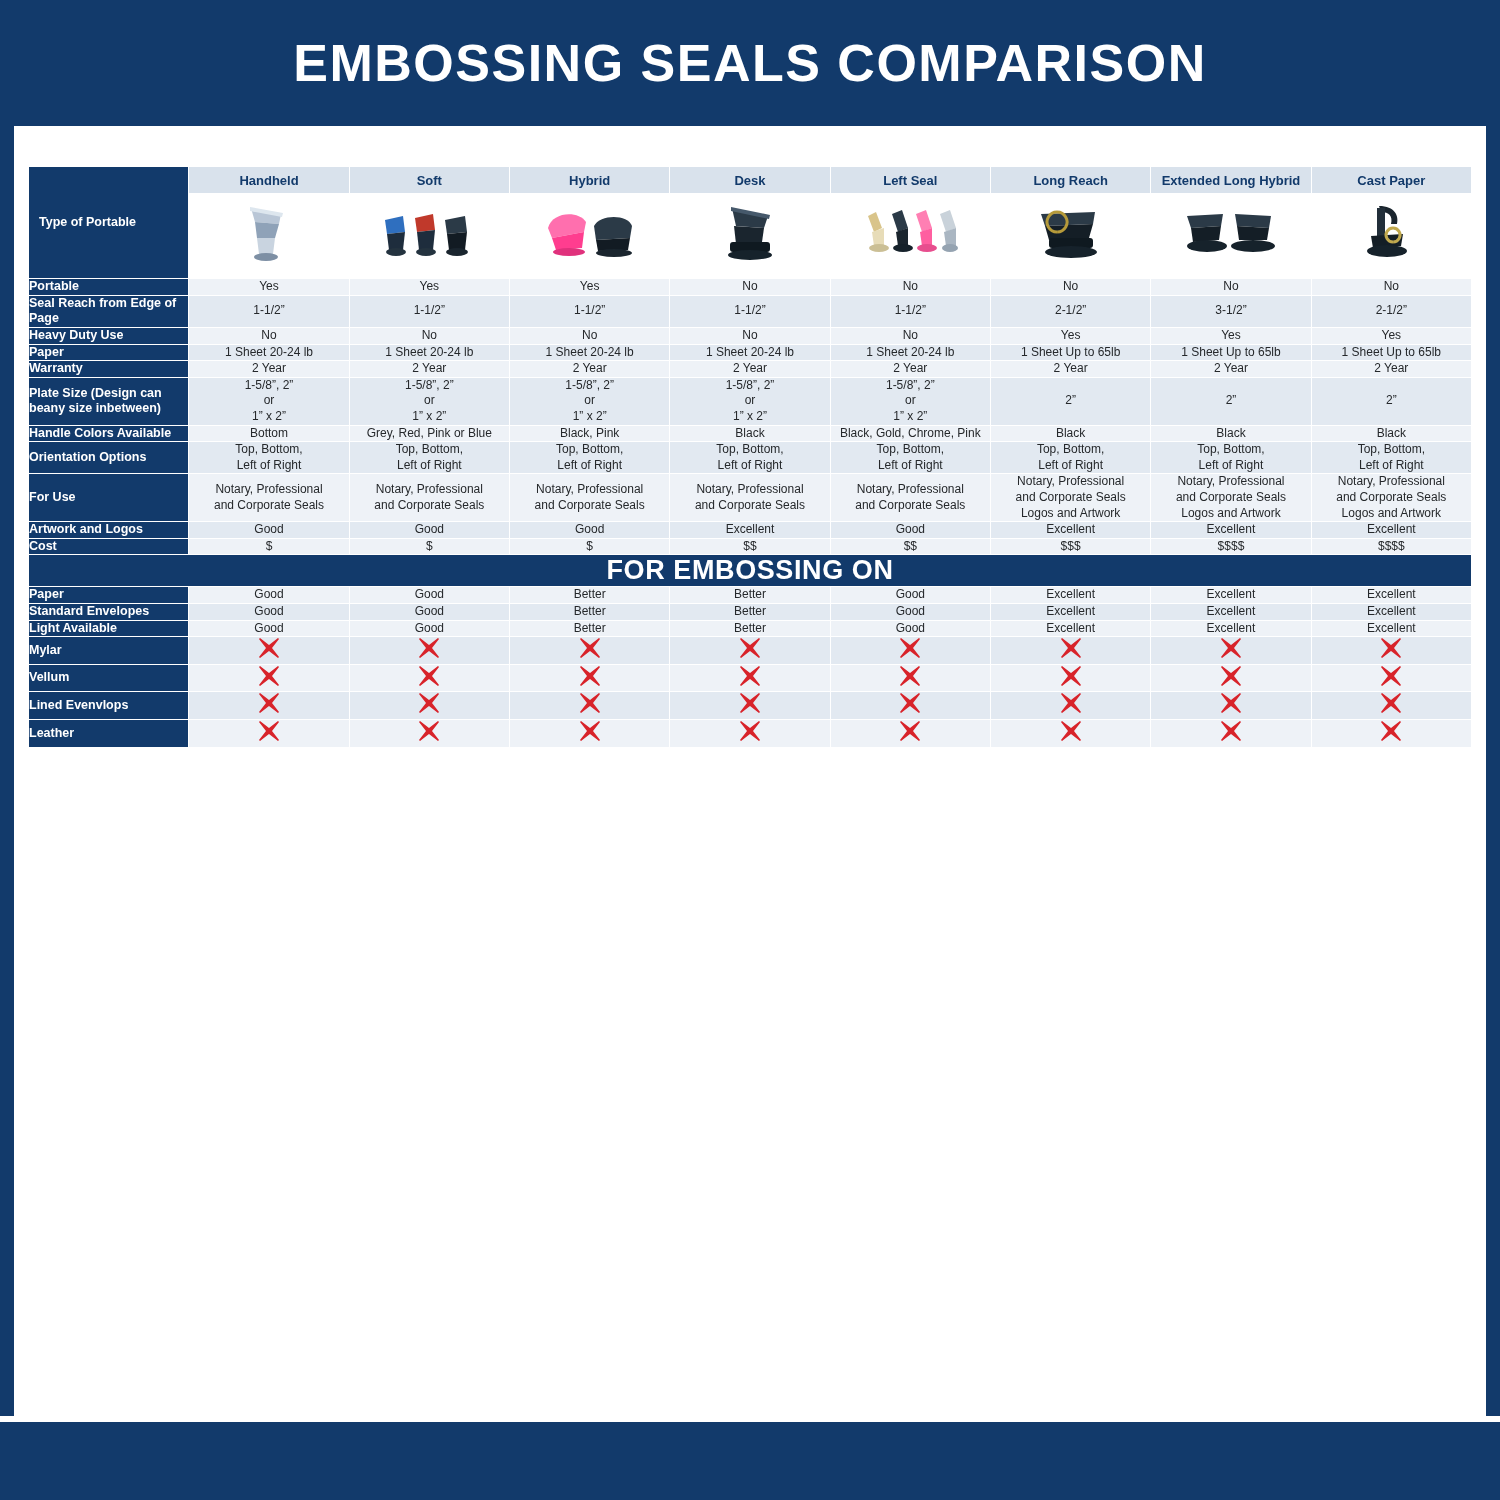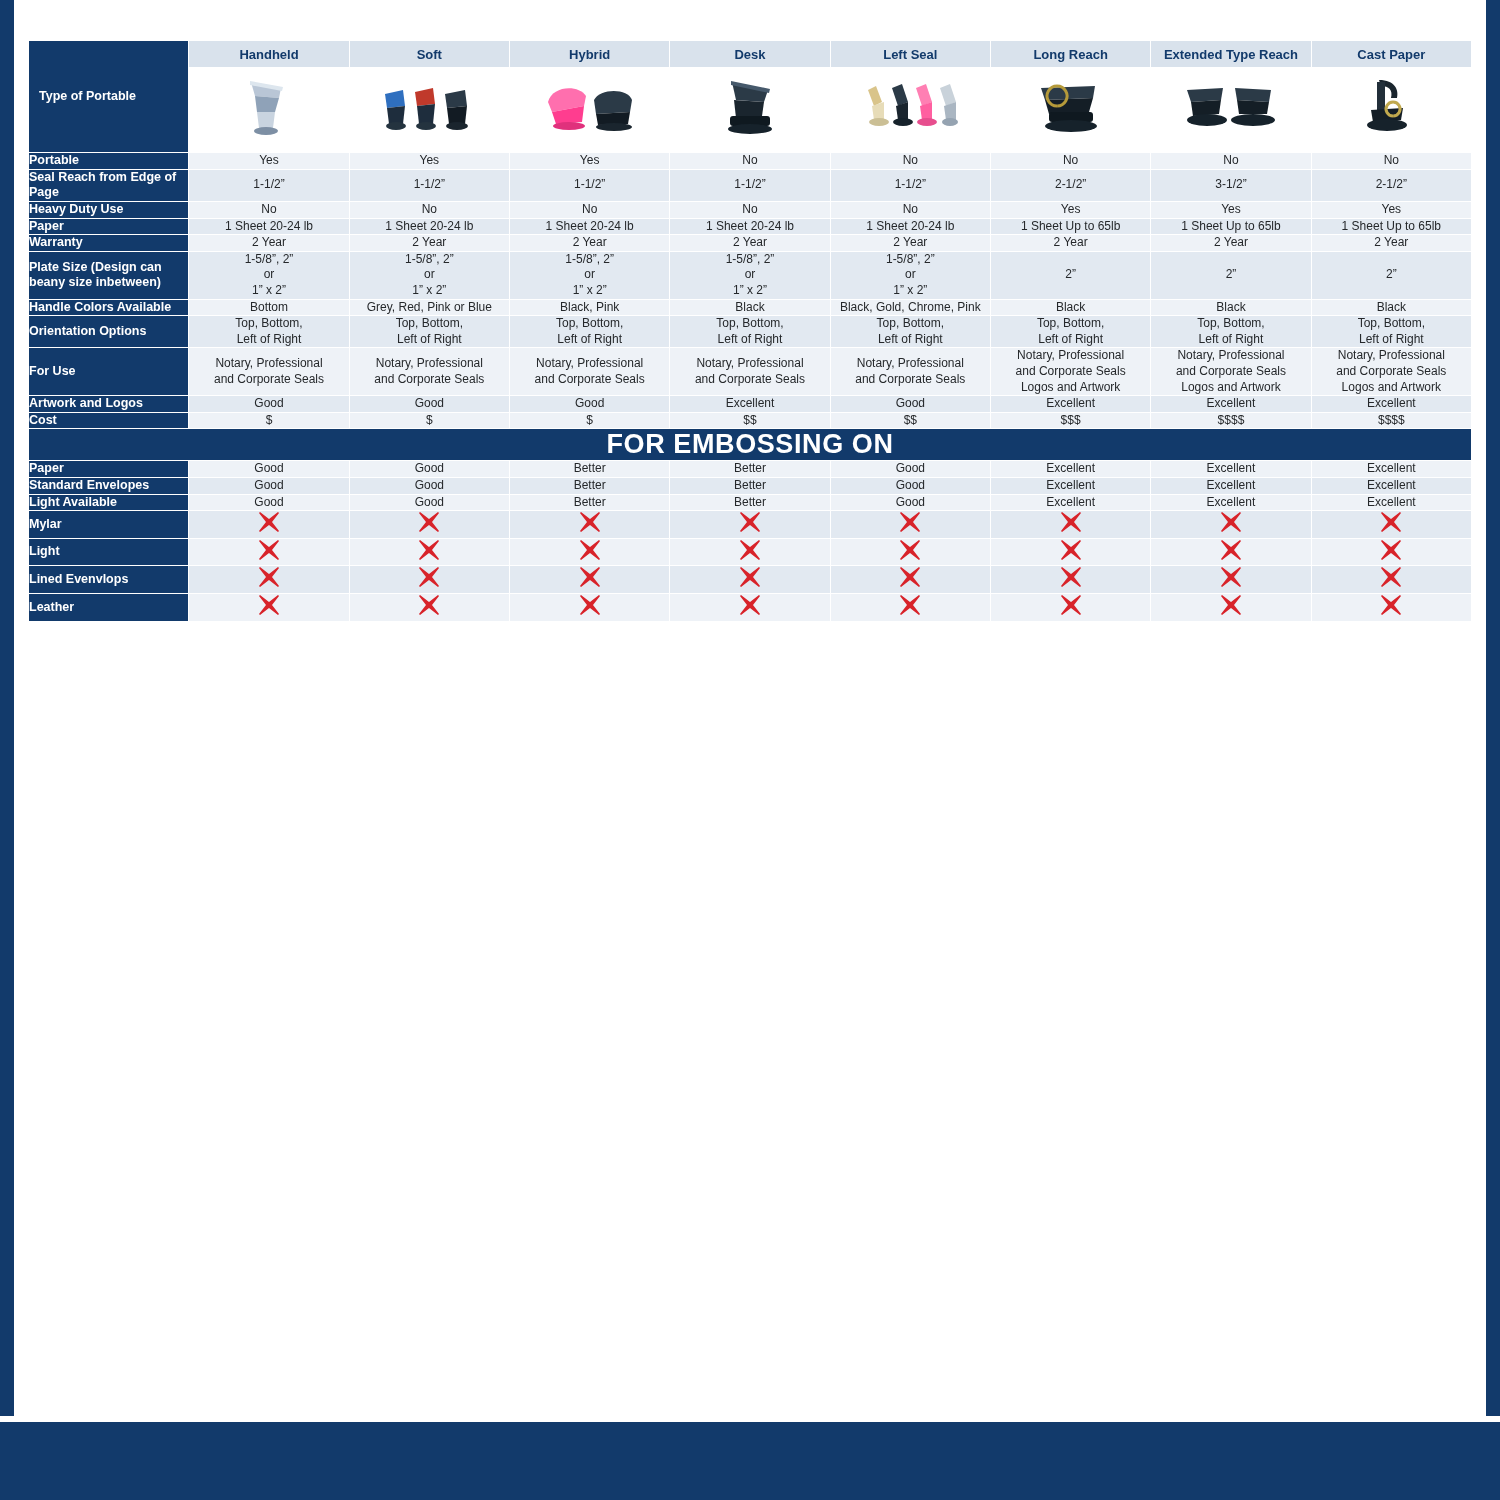--- a/index.html
+++ b/index.html
@@ -127,35 +127,38 @@
     justify-content: center;
     gap: 4px;
     height: 72px;
   }
 </style>
 </head>
 <body>
 
 <div class="page">
 
+  <div class="banner">
+    <h1>EMBOSSING SEALS COMPARISON</h1>
+  </div>
 
   <div class="table-wrap">
     <table class="cmp">
       <tbody id="table-body">
           <tr>
             <td class="corner" rowspan="2">
               <div class="rowlabel" style="border:none;padding:8px 10px;">Type of Portable</div>
             </td>
             <td class="colhead">Handheld</td>
             <td class="colhead">Soft</td>
             <td class="colhead">Hybrid</td>
             <td class="colhead">Desk</td>
             <td class="colhead">Left Seal</td>
             <td class="colhead">Long Reach</td>
-            <td class="colhead">Extended Type Reach</td>
+            <td class="colhead">Extended Long Hybrid</td>
             <td class="colhead">Cast Paper</td>
           </tr>
           <tr>
             <td class="imgcell"><span class="emb">
                 <svg width="96" height="72" viewBox="0 0 96 72">
                   <path d="M30 10 L60 16 L58 26 L34 24 Z" fill="#b9c6d6"></path>
                   <path d="M34 24 L58 26 L54 40 L36 40 Z" fill="#8fa2b8"></path>
                   <path d="M36 40 L54 40 L52 56 L38 56 Z" fill="#c9d4e0"></path>
                   <ellipse cx="45" cy="59" rx="12" ry="4" fill="#7d8fa4"></ellipse>
                   <path d="M29 9 L62 15 L61 19 L29 13 Z" fill="#dde6ee"></path>
@@ -669,21 +672,21 @@
                   <path d="M2 1 L11 8 L20 1 L21 2 L14 11 L21 20 L20 21 L11 14 L2 21 L1 20 L8 11 L1 2 Z" fill="#d8232a"></path>
                 </svg></span></td>
             <td class="cell alt"><span class="xmark"><svg width="22" height="22" viewBox="0 0 22 22">
                   <path d="M2 1 L11 8 L20 1 L21 2 L14 11 L21 20 L20 21 L11 14 L2 21 L1 20 L8 11 L1 2 Z" fill="#d8232a"></path>
                 </svg></span></td>
             <td class="cell alt"><span class="xmark"><svg width="22" height="22" viewBox="0 0 22 22">
                   <path d="M2 1 L11 8 L20 1 L21 2 L14 11 L21 20 L20 21 L11 14 L2 21 L1 20 L8 11 L1 2 Z" fill="#d8232a"></path>
                 </svg></span></td>
           </tr>
           <tr>
-            <td class="rowlabel">Light</td>
+            <td class="rowlabel">Vellum</td>
             <td class="cell"><span class="xmark"><svg width="22" height="22" viewBox="0 0 22 22">
                   <path d="M2 1 L11 8 L20 1 L21 2 L14 11 L21 20 L20 21 L11 14 L2 21 L1 20 L8 11 L1 2 Z" fill="#d8232a"></path>
                 </svg></span></td>
             <td class="cell"><span class="xmark"><svg width="22" height="22" viewBox="0 0 22 22">
                   <path d="M2 1 L11 8 L20 1 L21 2 L14 11 L21 20 L20 21 L11 14 L2 21 L1 20 L8 11 L1 2 Z" fill="#d8232a"></path>
                 </svg></span></td>
             <td class="cell"><span class="xmark"><svg width="22" height="22" viewBox="0 0 22 22">
                   <path d="M2 1 L11 8 L20 1 L21 2 L14 11 L21 20 L20 21 L11 14 L2 21 L1 20 L8 11 L1 2 Z" fill="#d8232a"></path>
                 </svg></span></td>
             <td class="cell"><span class="xmark"><svg width="22" height="22" viewBox="0 0 22 22">

